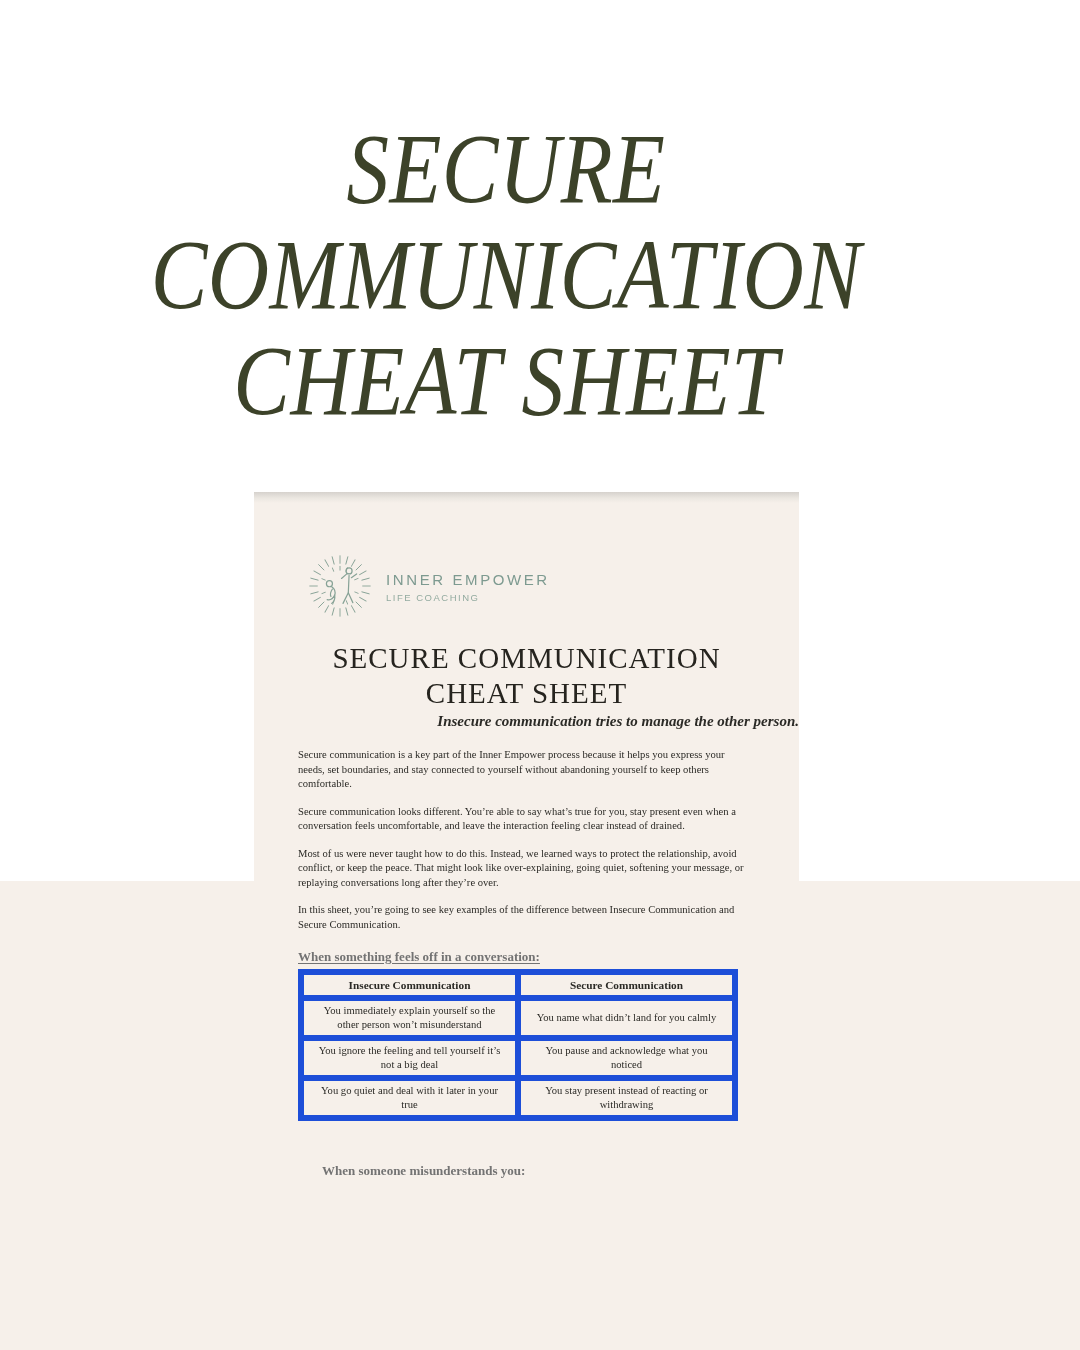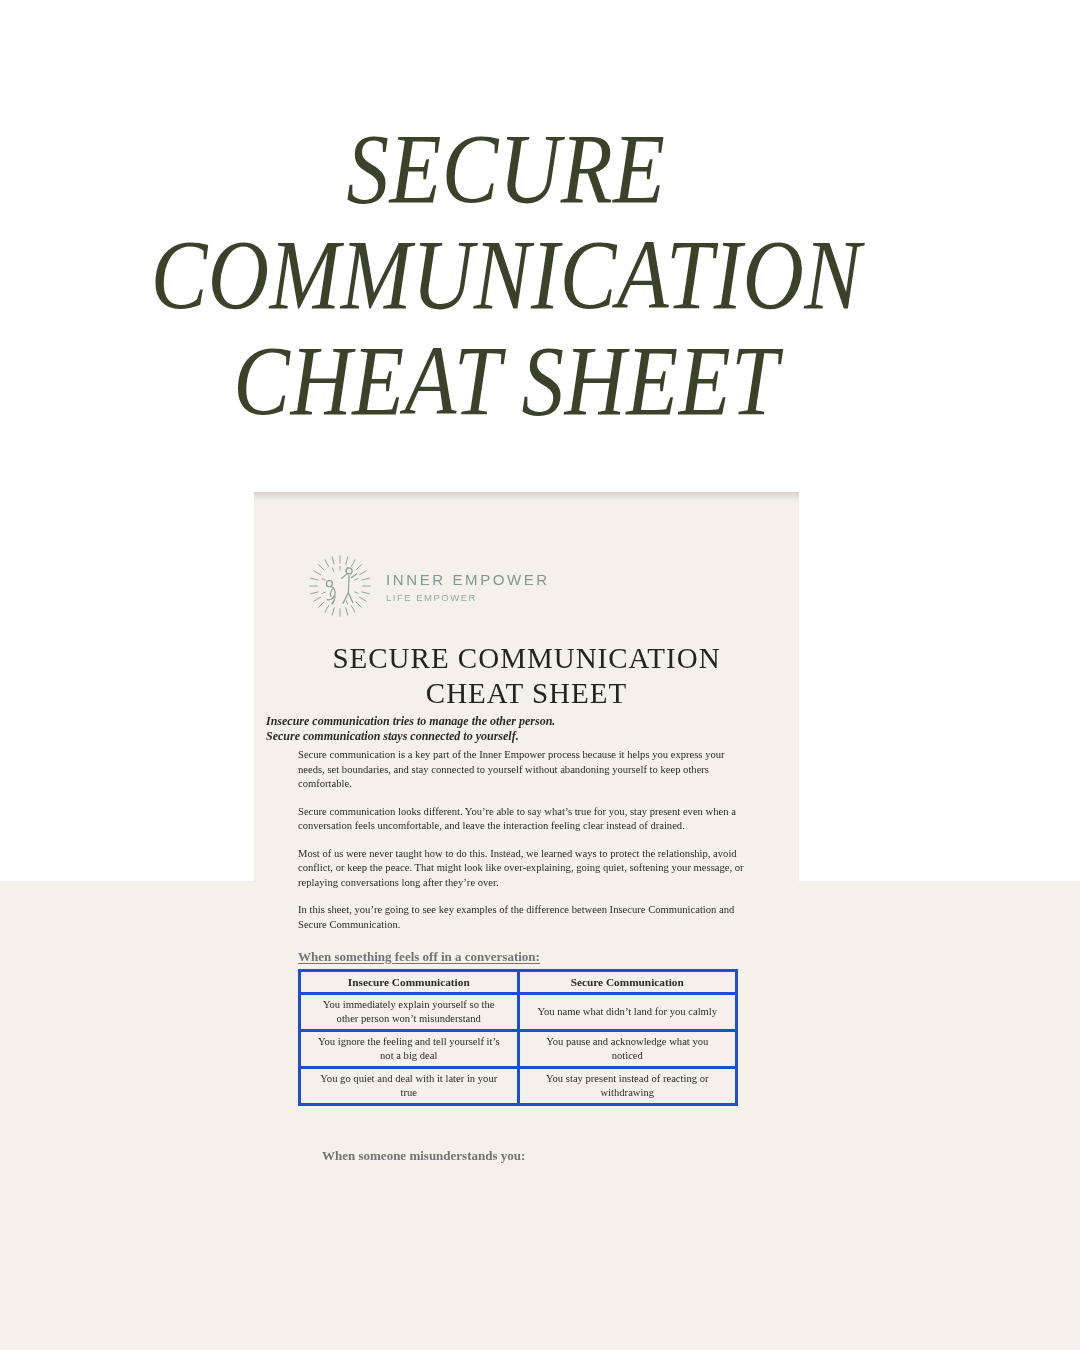--- a/index.html
+++ b/index.html
@@ -38,39 +38,39 @@
   .logo-icon{position:absolute;left:52px;top:58px;}
   .logo-text{position:absolute;left:132px;top:80px;font-family:"Liberation Sans", sans-serif;}
   .logo-brand{font-size:15px;letter-spacing:2.6px;color:#7d9a90;line-height:15px;}
   .logo-tagline{font-size:9.5px;letter-spacing:1.5px;color:#93aba0;margin-top:6px;line-height:10px;}
   .doc-heading{
     position:absolute;top:149px;left:0;width:100%;
     text-align:center;font-size:29px;line-height:35px;
     letter-spacing:1px;color:#26241f;white-space:nowrap;
   }
   .doc-subtitle{
-    position:absolute;top:222px;left:12px;width:100%;
-    text-align:left;font-size:12px;line-height:15px;
+    position:absolute;top:222px;left:0;width:100%;
+    text-align:right;font-size:15px;line-height:15px;
     font-weight:bold;font-style:italic;color:#2b2a26;
   }
   .doc-body{
     position:absolute;top:256px;left:44px;width:446px;
     font-size:10.6px;line-height:14.7px;color:#2b2a26;
   }
   .doc-body p{margin:0 0 12.5px 0;}
   .section-heading{
     font-size:13px;line-height:16px;font-weight:bold;color:#737373;
     margin:16px 0 4px 0;
   }
   .underlined{text-decoration:underline;text-underline-offset:2px;}
   table.compare{
     width:440px;border-collapse:collapse;table-layout:fixed;
   }
   table.compare th, table.compare td{
-    border:3px solid #1d4ed8;text-align:center;vertical-align:middle;
+    border:6px solid #1d4ed8;text-align:center;vertical-align:middle;
   }
   table.compare th{
     font-size:11.3px;line-height:14px;font-weight:bold;padding:3px 6px;
   }
   table.compare td{
     font-size:10.6px;line-height:14px;padding:3px 10px;height:28px;
   }
   .section-heading.second{margin-top:42px;margin-left:24px;}
 </style>
 </head>
@@ -134,31 +134,30 @@
           <path d="M34 46 Q40 50 38 57"></path>
           <path d="M35 49 Q31 55 33 59"></path>
           <path d="M38 57 Q34 65 28 63 M38 57 Q39 64 34 68"></path>
         </g>
       </g>
     </svg>
   </div>
 
   <div class="logo-text">
     <div class="logo-brand">INNER EMPOWER</div>
-    <div class="logo-tagline">LIFE EMPOWER</div>
+    <div class="logo-tagline">LIFE COACHING</div>
   </div>
 
   <div class="doc-heading">
     <div>SECURE COMMUNICATION</div>
     <div>CHEAT SHEET</div>
   </div>
 
   <div class="doc-subtitle">
     <div>Insecure communication tries to manage the other person.</div>
-    <div>Secure communication stays connected to yourself.</div>
   </div>
 
   <div class="doc-body">
     <p>Secure communication is a key part of the Inner Empower process because it helps you express your needs, set boundaries, and stay connected to yourself without abandoning yourself to keep others comfortable.</p>
     <p>Secure communication looks different. You’re able to say what’s true for you, stay present even when a conversation feels uncomfortable, and leave the interaction feeling clear instead of drained.</p>
     <p>Most of us were never taught how to do this. Instead, we learned ways to protect the relationship, avoid conflict, or keep the peace. That might look like over-explaining, going quiet, softening your message, or replaying conversations long after they’re over.</p>
     <p>In this sheet, you’re going to see key examples of the difference between Insecure Communication and Secure Communication.</p>
 
     <div class="section-heading underlined">When something feels off in a conversation:</div>
 

